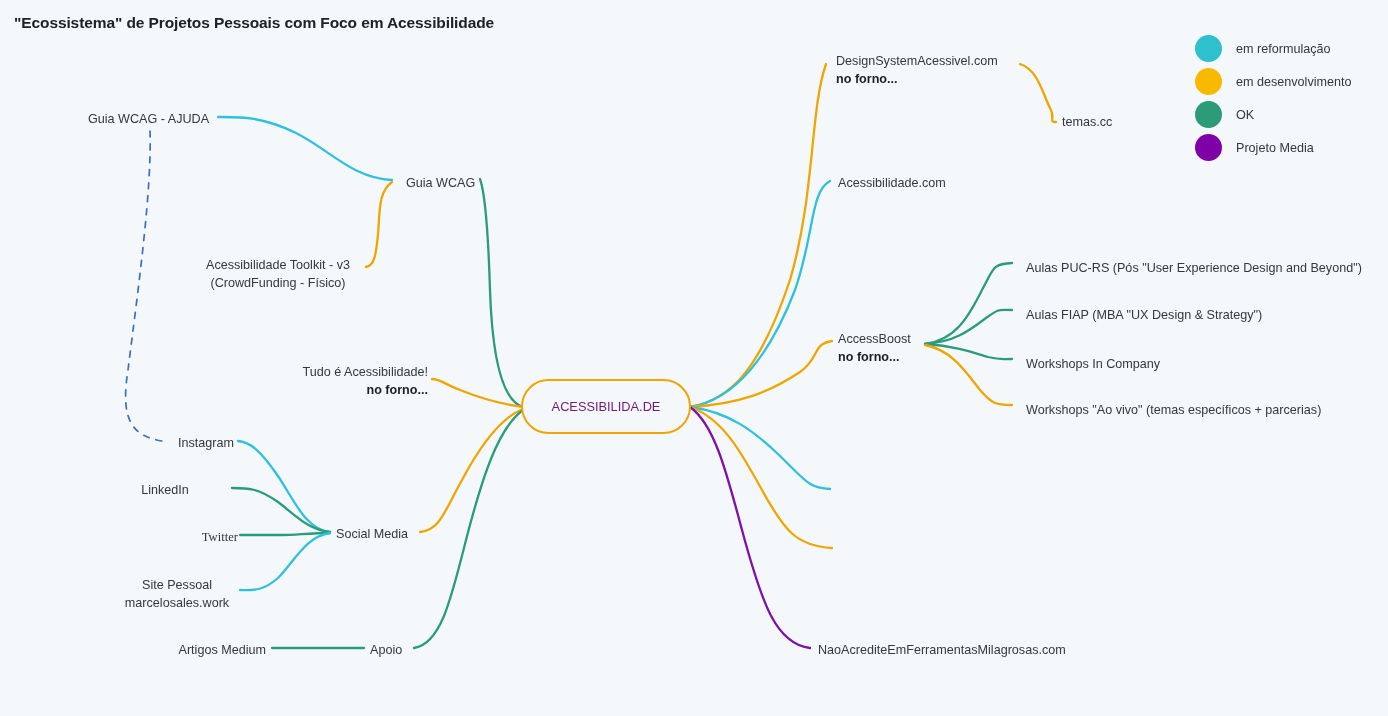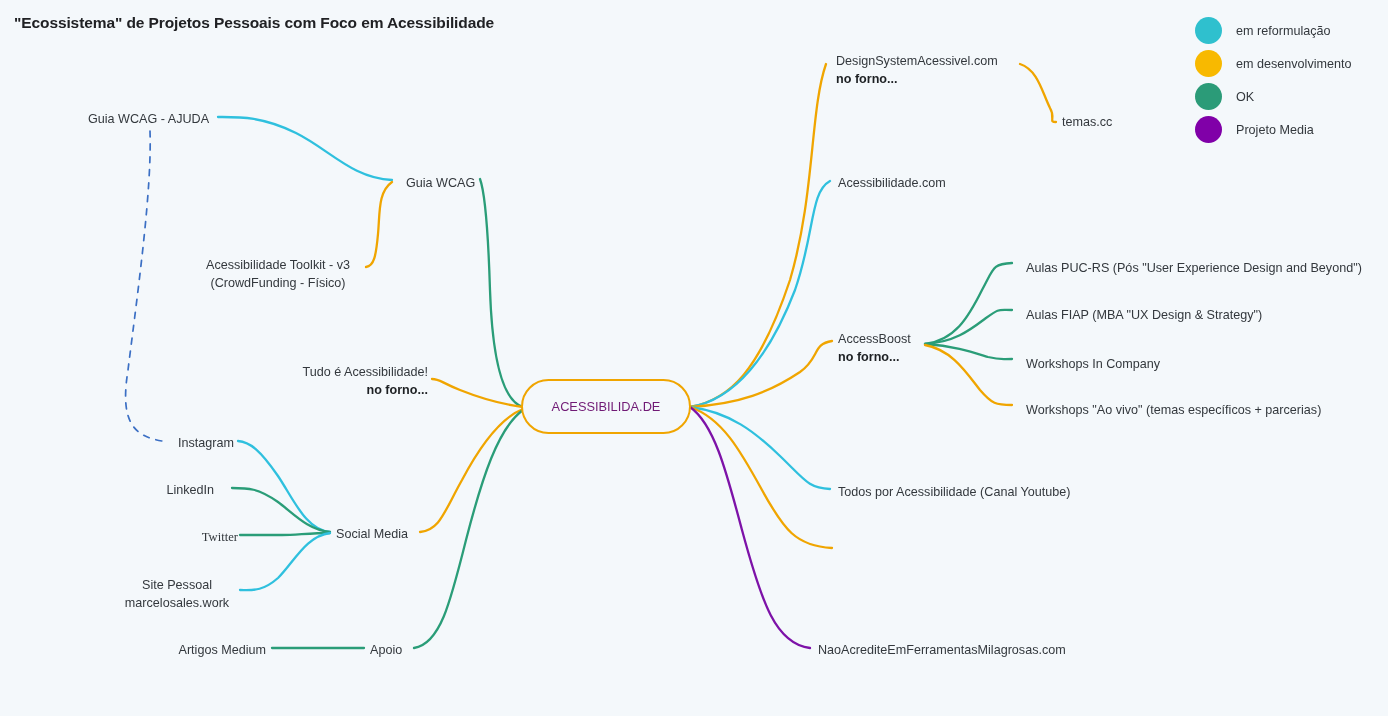--- a/index.html
+++ b/index.html
@@ -55,21 +55,21 @@
     display: flex;
     align-items: center;
     justify-content: center;
     font-size: 12.8px;
     color: #701a75;
     box-sizing: border-box;
   }
   .legend {
     position: absolute;
     left: 1195px;
-    top: 14px;
+    top: 32px;
   }
   .legend-row {
     display: flex;
     align-items: center;
     height: 33px;
   }
   .legend-dot {
     width: 27px;
     height: 27px;
     border-radius: 50%;
@@ -171,23 +171,20 @@
   </div>
 
   <div class="node" style="left:1026px; top:355px;">
     <div>Workshops In Company</div>
   </div>
 
   <div class="node" style="left:1026px; top:401px;">
     <div>Workshops "Ao vivo" (temas específicos + parcerias)</div>
   </div>
 
-  <div class="node" style="left:838px; top:483px;">
-    <div>Todos por Acessibilidade (Canal Youtube)</div>
-  </div>
 
 
   <div class="node" style="left:818px; top:641px;">
     <div>NaoAcrediteEmFerramentasMilagrosas.com</div>
   </div>
 
   <div class="node" style="left:406px; top:174px;">
     <div>Guia WCAG</div>
   </div>
 
@@ -206,21 +203,21 @@
   </div>
 
   <div class="node" style="left:336px; top:525px;">
     <div>Social Media</div>
   </div>
 
   <div class="node align-right" style="left:118px; top:434px; width:116px;">
     <div>Instagram</div>
   </div>
 
-  <div class="node align-right" style="left:104px; top:481px; width:110px;">
+  <div class="node align-right" style="left:110px; top:481px; width:110px;text-align:center;">
     <div>LinkedIn</div>
   </div>
 
   <div class="node align-right" style="left:120px; top:528px; width:118px;font-family:Liberation Serif, serif;">
     <div>Twitter</div>
   </div>
 
   <div class="node align-center" style="left:118px; top:576px; width:118px;">
     <div>Site Pessoal</div>
     <div>marcelosales.work</div>

